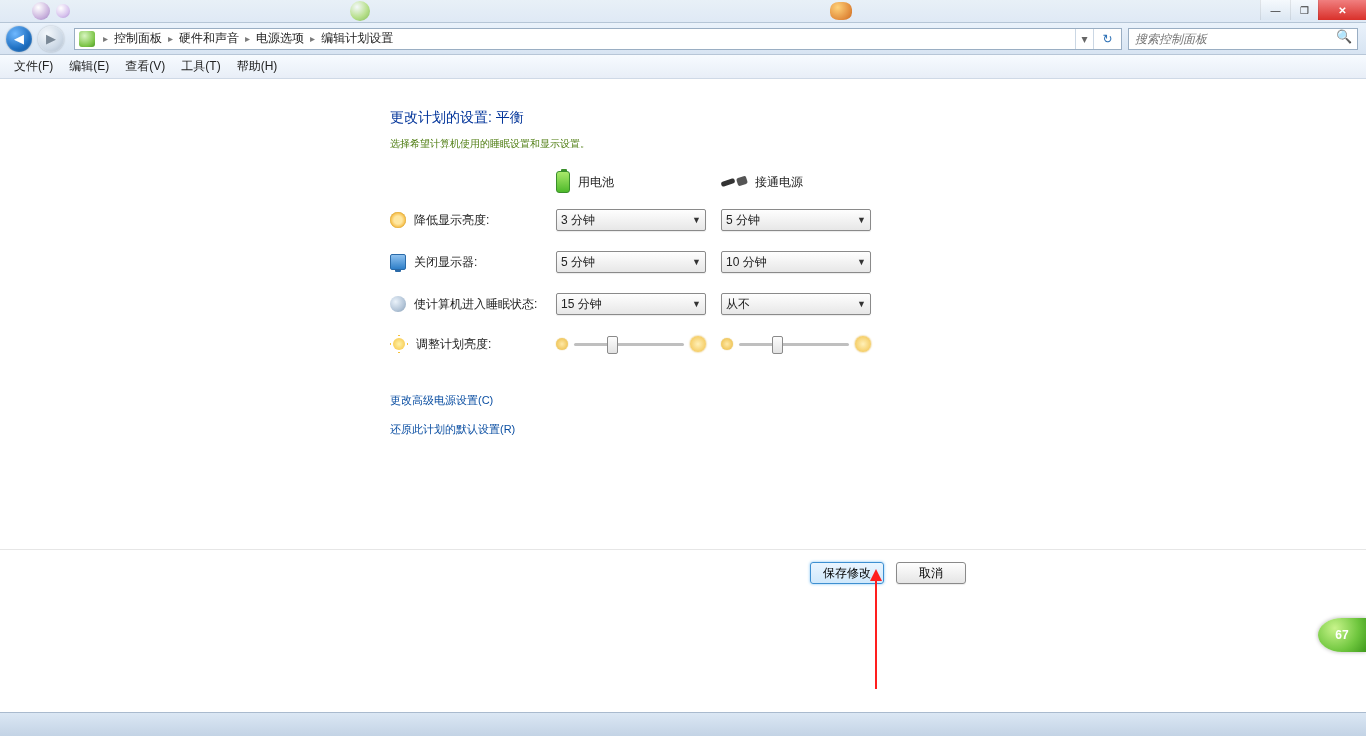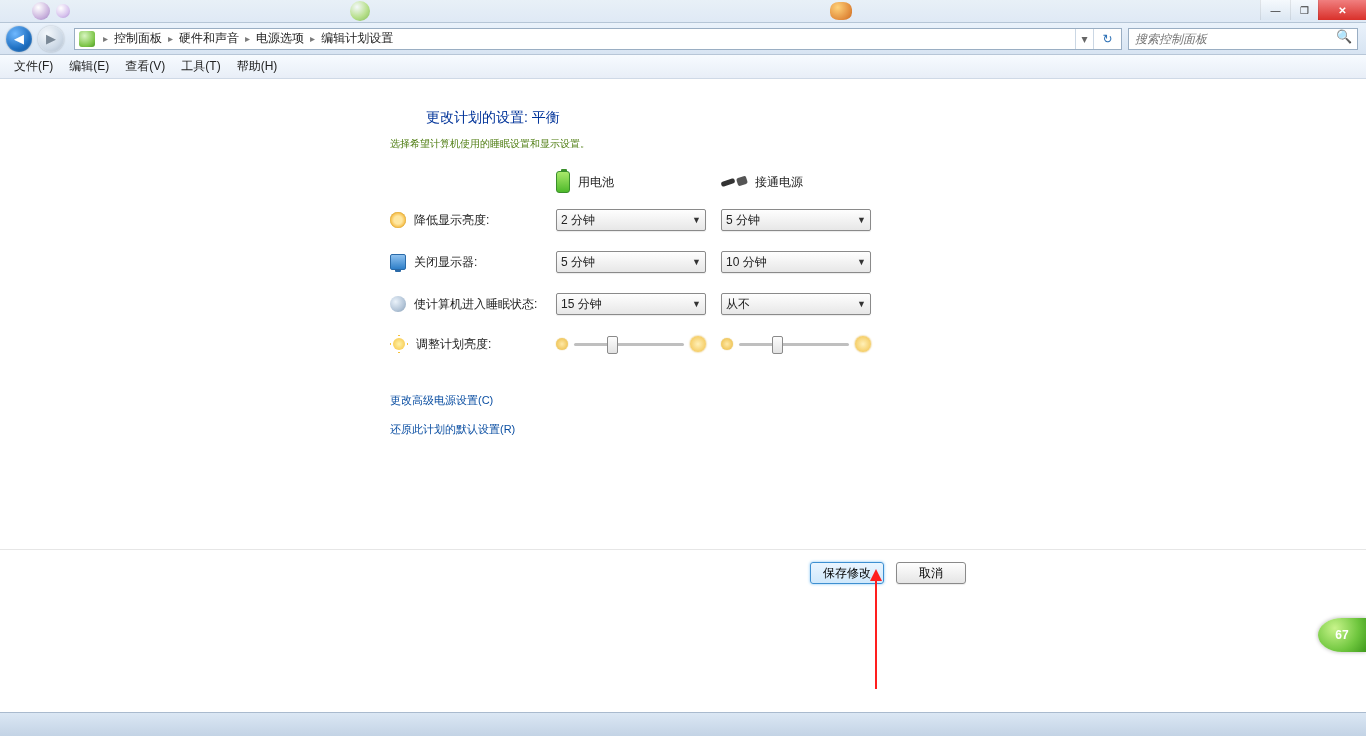--- a/index.html
+++ b/index.html
@@ -99,21 +99,21 @@
   .content {
     position:relative;
     height: calc(736px - 23px - 32px - 24px - 24px); 
     overflow:hidden;
     background:#fff;
   }
   .panel {
     position:absolute; left:390px; top:30px; width:600px;
   }
   .panel h1 {
-    font-size:14px; font-weight:normal; color:#003399; margin-bottom:10px;margin-left:36px;
+    font-size:14px; font-weight:normal; color:#003399; margin-bottom:10px;
   }
   .panel .sub { font-size:10px; color:#4d7c0f; margin-bottom:20px; }
 
   .cols-header {
     display:flex; align-items:center; margin-bottom:16px;
     font-size:12px; color:#222;
   }
   .cols-header .spacer { width:166px; }
   .cols-header .col { width:165px; display:flex; align-items:center; gap:8px; }
   .batt-icon { width:14px; height:22px; border:1px solid #3a8f2b; border-radius:3px; background:linear-gradient(#a9e96a,#4eb92b); position:relative;}
@@ -275,21 +275,21 @@
         <span>接通电源</span>
       </div>
     </div>
 
     <div class="row">
       <div class="label">
         <span class="ic dim"></span>
         <span>降低显示亮度:</span>
       </div>
       <div class="sel">
-        <span>2 分钟</span>
+        <span>3 分钟</span>
         <span class="caret">▼</span>
       </div>
       <div class="sel">
         <span>5 分钟</span>
         <span class="caret">▼</span>
       </div>
     </div>
 
     <div class="row">
       <div class="label">

